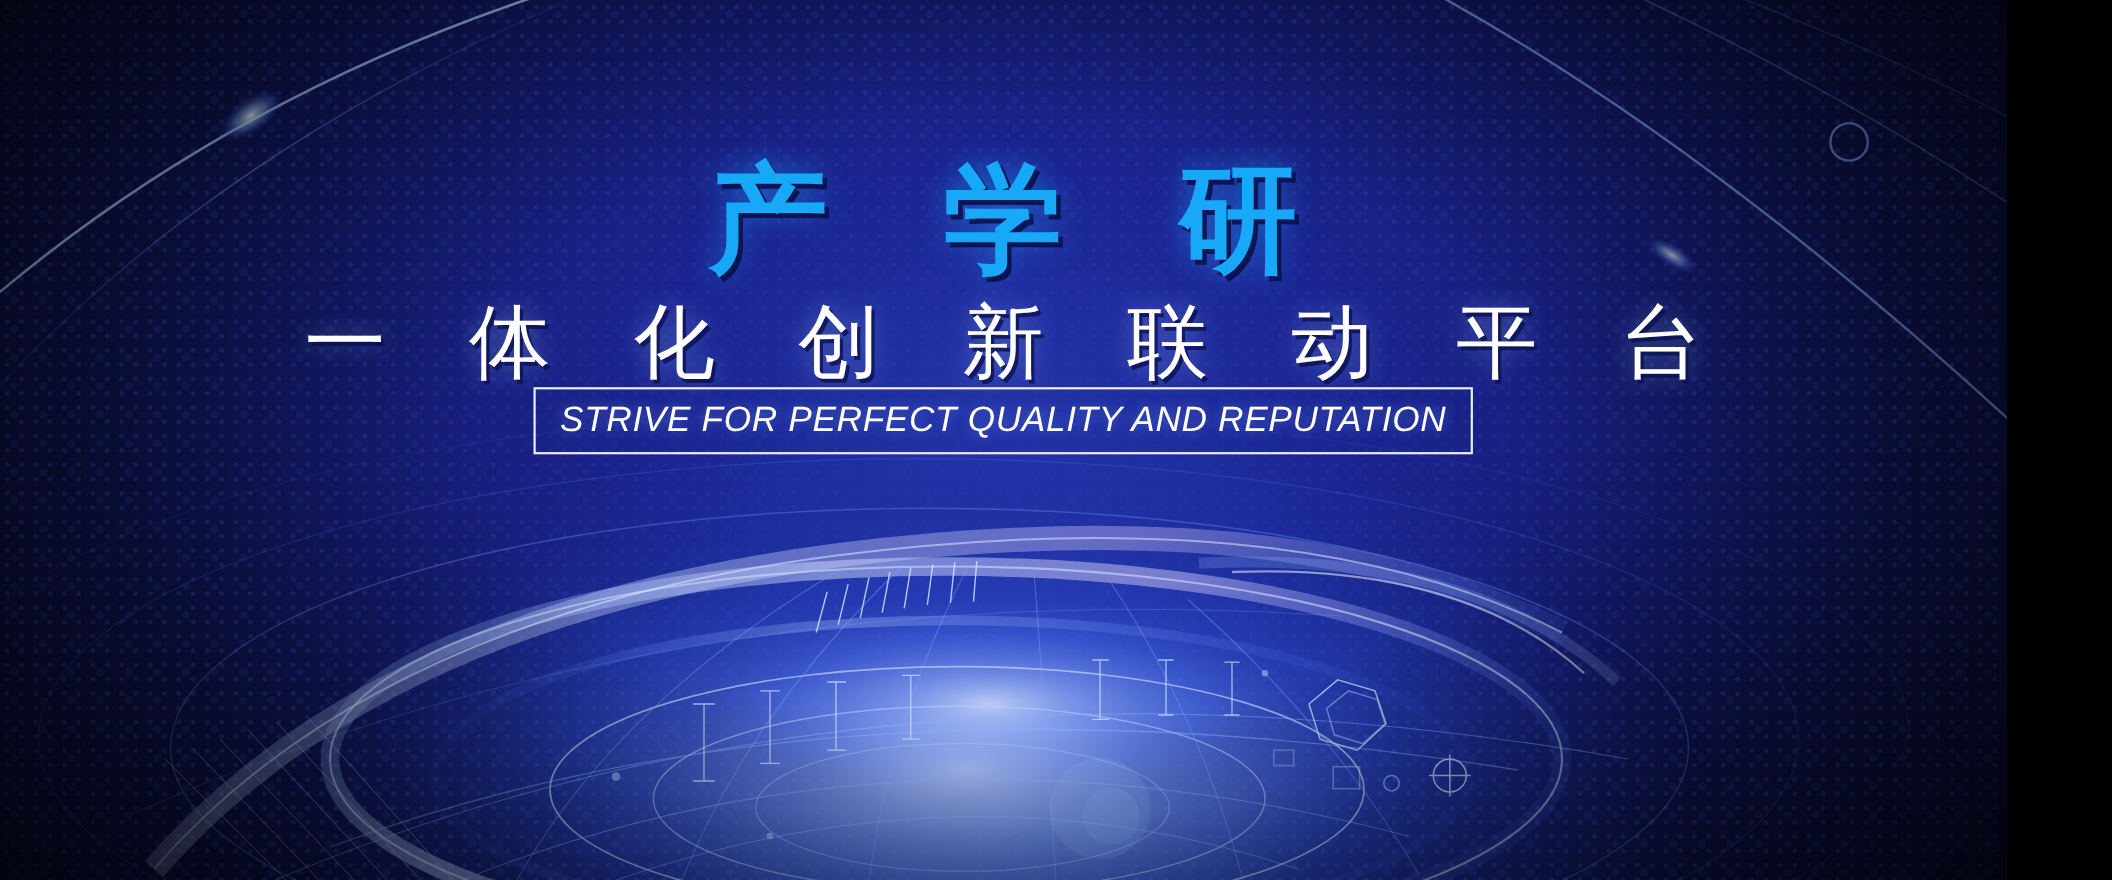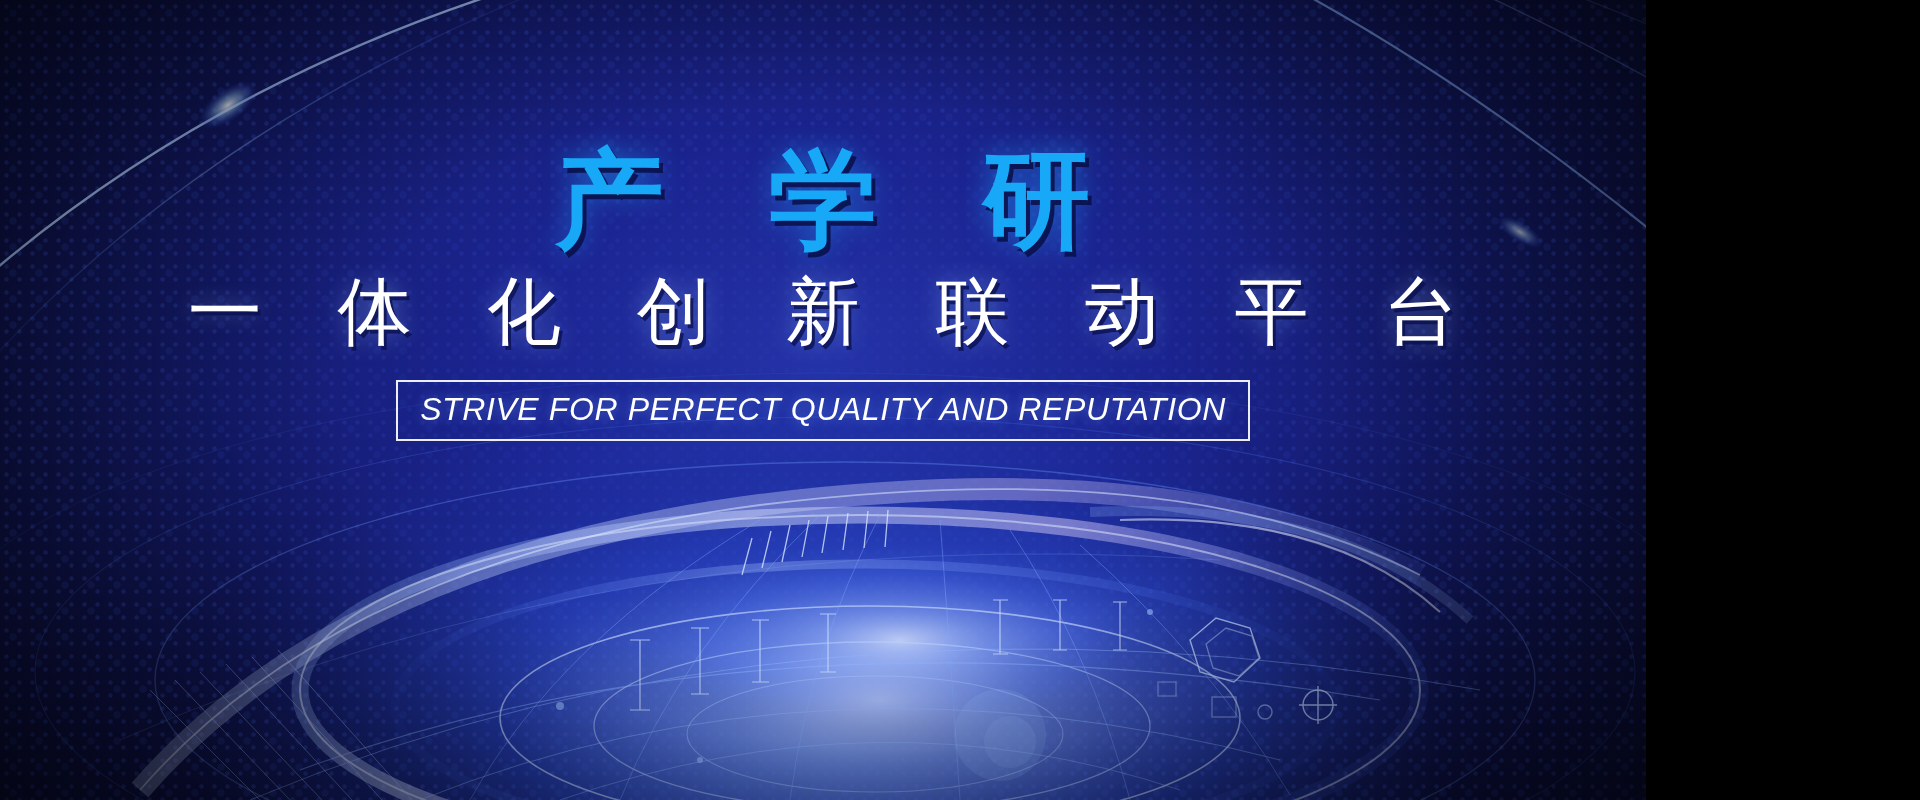--- a/index.html
+++ b/index.html
@@ -1,20 +1,20 @@
 <!DOCTYPE html>
 <html><head>
 <meta charset="utf-8">
 <style>
   html,body{margin:0;padding:0;background:#000;}
   *{box-sizing:border-box;}
 
   #banner{
     position:relative;
-    width:1646px;
+    width:1824px;
     height:800px;
     overflow:hidden;
     font-family:"Liberation Sans","DejaVu Sans",sans-serif;
     background:
       radial-gradient(ellipse 900px 520px at 50% 92%, rgba(90,150,255,0.55) 0%, rgba(40,80,220,0.30) 35%, rgba(10,20,90,0.0) 70%),
       radial-gradient(ellipse 1100px 700px at 50% 45%, #2433a8 0%, #1b2490 30%, #141b6e 55%, #0d1142 78%, #080a24 100%),
       linear-gradient(180deg,#070a22 0%,#0c1145 40%,#121a66 70%,#0b1038 100%);
   }
 
   
@@ -68,21 +68,20 @@
     letter-spacing:26px;
     color:#ffffff;
     text-indent:26px;
     line-height:1.1;
     text-shadow:
       3px 4px 0 rgba(10,16,80,.80),
       0 0 22px rgba(150,195,255,.45);
     font-family:"DejaVu Sans","Liberation Sans",sans-serif;
   }
   .sub-wrap{
-    margin-top:28px;
     display:flex;
     justify-content:center;
   }
   .subtitle{
     border:2px solid rgba(255,255,255,.92);
     padding:9px 22px 11px 22px;
     color:#ffffff;
     font-size:32px;
     font-style:italic;
     letter-spacing:.6px;

